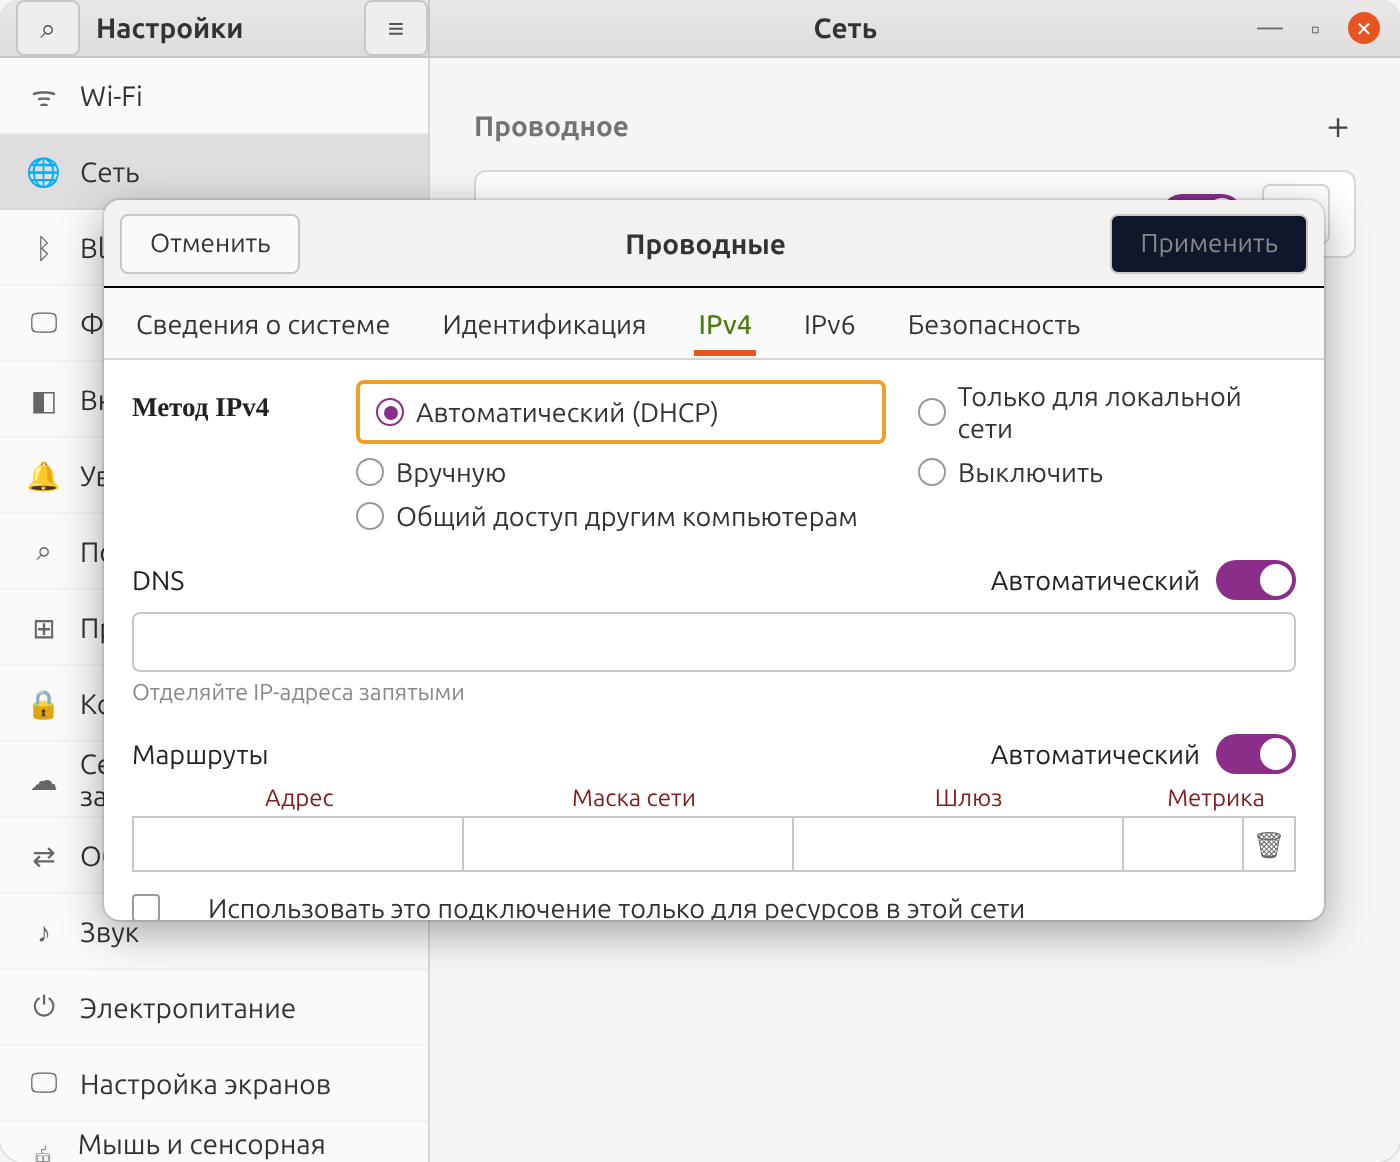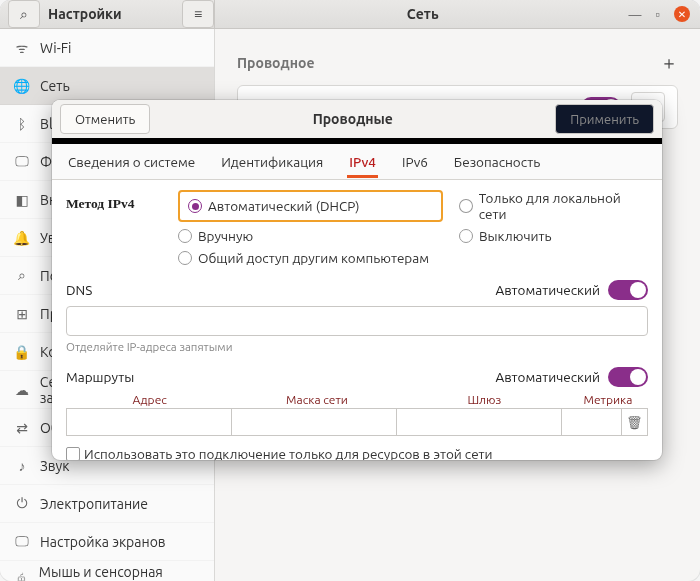--- a/index.html
+++ b/index.html
@@ -43,32 +43,32 @@
 
   
   .modal {
     position:absolute; left:52px; top:100px; width:610px; height:360px;
     background:#fff; border-radius:8px;
     box-shadow: 0 6px 22px rgba(0,0,0,.35), 0 0 0 1px rgba(0,0,0,.1);
     display:flex; flex-direction:column;
   }
   .m-titlebar {
     height:44px; display:flex; align-items:center; padding:0 8px;
-    border-bottom:6px solid #000000; background:#f3f2f0;
+    border-bottom:1px solid #000000; background:#f3f2f0;
     border-radius:8px 8px 0 0;
   }
   .m-btn { height:30px; padding:0 14px; border-radius:4px; border:1px solid #c9c7c4; background:#fbfaf8; font-size:13px; color:#333; display:flex; align-items:center;}
   .m-btn.apply { color:#888; background:#0f172a;}
   .m-title { flex:1; text-align:center; font-weight:700; font-size:14px; color:#333;}
   .m-tabs {
     height:36px; display:flex; align-items:center; gap:22px; padding:0 14px;
     border-bottom:1px solid #d6d4d0; background:#fafafa; font-size:13.5px; color:#333;
   }
   .m-tab { padding:8px 2px; cursor:pointer;}
-  .m-tab.active { color:#b91c1c; font-weight:500; box-shadow: inset 0 -3px 0 #e95420;}
+  .m-tab.active { color:#4d7c0f; font-weight:500; box-shadow: inset 0 -3px 0 #e95420;}
   .m-content { flex:1; padding:10px 14px 0; overflow:auto; font-size:13.5px; color:#222;}
   
   .row-method { display:flex; gap:16px; margin-bottom:6px;}
   .row-method > .label { width:96px; font-weight:700; padding-top:6px;font-family:Liberation Serif, serif;}
   .method-grid { flex:1; display:grid; grid-template-columns: 265px 1fr; gap:6px 16px;}
   .radio { display:flex; align-items:center; gap:6px; font-size:13.5px; color:#333;}
   .radio .dot { width:14px; height:14px; border-radius:50%; border:1.5px solid #999; display:flex; align-items:center; justify-content:center;}
   .radio.sel .dot { border-color:#8a2e8a;}
   .radio.sel .dot::after{content:""; width:7px; height:7px; border-radius:50%; background:#8a2e8a;}
   .radio.highlight { border:2px solid #f0a02a; border-radius:4px; padding:4px 8px; }
@@ -82,21 +82,21 @@
   
   .route-head { display:flex; margin-top:6px; font-size:12px; color:#7f1d1d;}
   .route-head > div { flex:1; text-align:center;}
   .route-head > div:last-child { flex:0 0 80px;}
   .route-row { display:flex; margin-top:2px; align-items:center;}
   .route-row .cell { flex:1; height:28px; border:1px solid #c9c7c4; background:#fff;}
   .route-row .cell + .cell { border-left:none;}
   .route-row .metric { flex:0 0 60px;}
   .route-row .trash { flex:0 0 26px; height:28px; border:1px solid #c9c7c4; border-left:none; display:flex; align-items:center; justify-content:center; color:#666; font-size:13px; background:#fff;}
   
-  .chk-row { margin-top:10px; display:flex; align-items:center; gap:4px; font-size:13.5px; color:#333;}
+  .chk-row { margin-top:10px; display:flex; align-items:center; gap:24px; font-size:13.5px; color:#333;}
   .chk { width:14px; height:14px; border:1.5px solid #999; border-radius:2px;}
 </style>
 </head>
 <body>
 
 <div class="window">
   <div class="titlebar">
     <div class="tb-left">
       <div class="tb-btn">
           <span>⌕</span>

